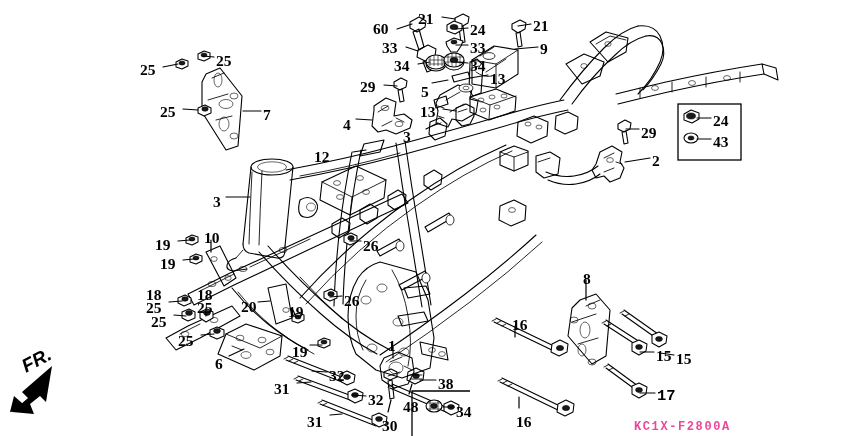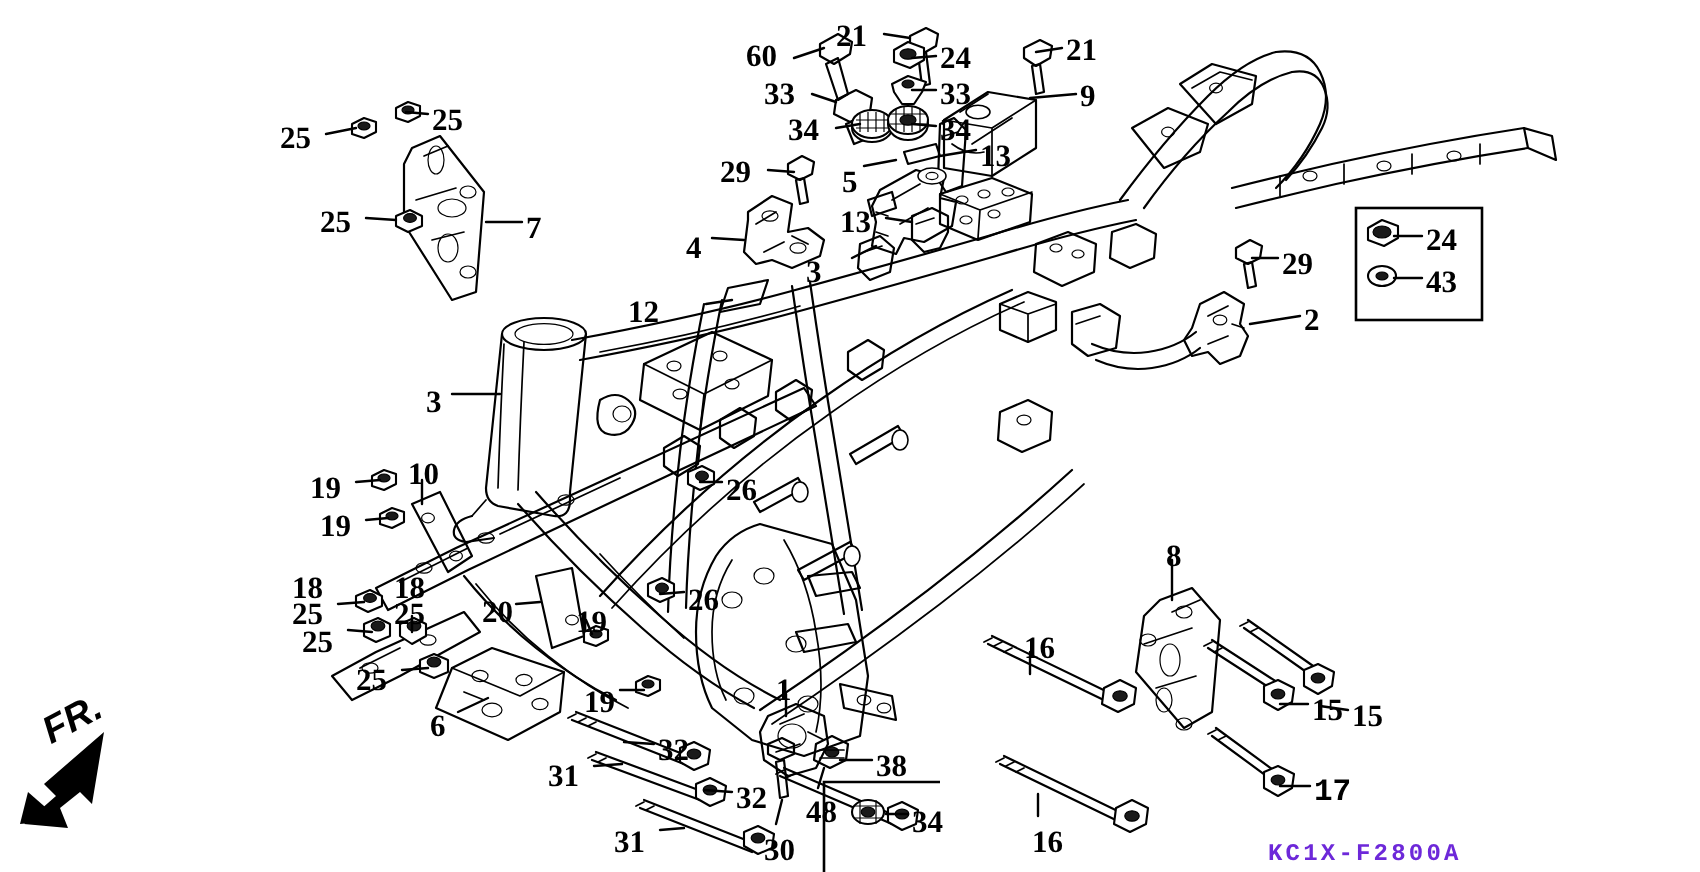--- a/index.html
+++ b/index.html
@@ -15,21 +15,21 @@
   .fillw{fill:#ffffff;stroke:#000;stroke-width:1.05;stroke-linejoin:round;}
   .fillw2{fill:#ffffff;stroke:#000;stroke-width:0.8;stroke-linejoin:round;}
   .dk{fill:#1a1a1a;stroke:#000;stroke-width:0.6;}
   .box{fill:none;stroke:#000;stroke-width:1.3;}
   .num{
     position:absolute;font-family:"Liberation Serif", serif;font-size:15.5px;
     font-weight:700;color:#000;line-height:1;white-space:nowrap;letter-spacing:0px;
   }
   .pn{
     position:absolute;font-family:"Liberation Mono", monospace;font-size:12px;
-    font-weight:700;color:#6d28d9;letter-spacing:1.6px;white-space:nowrap;
+    font-weight:700;color:#ec4899;letter-spacing:1.6px;white-space:nowrap;
   }
   .fr{
     position:absolute;font-family:"Liberation Sans", sans-serif;font-size:19px;
     font-weight:700;font-style:italic;color:#000;white-space:nowrap;
   }
 </style>
 </head>
 <body>
 
 <div id="sheet">

